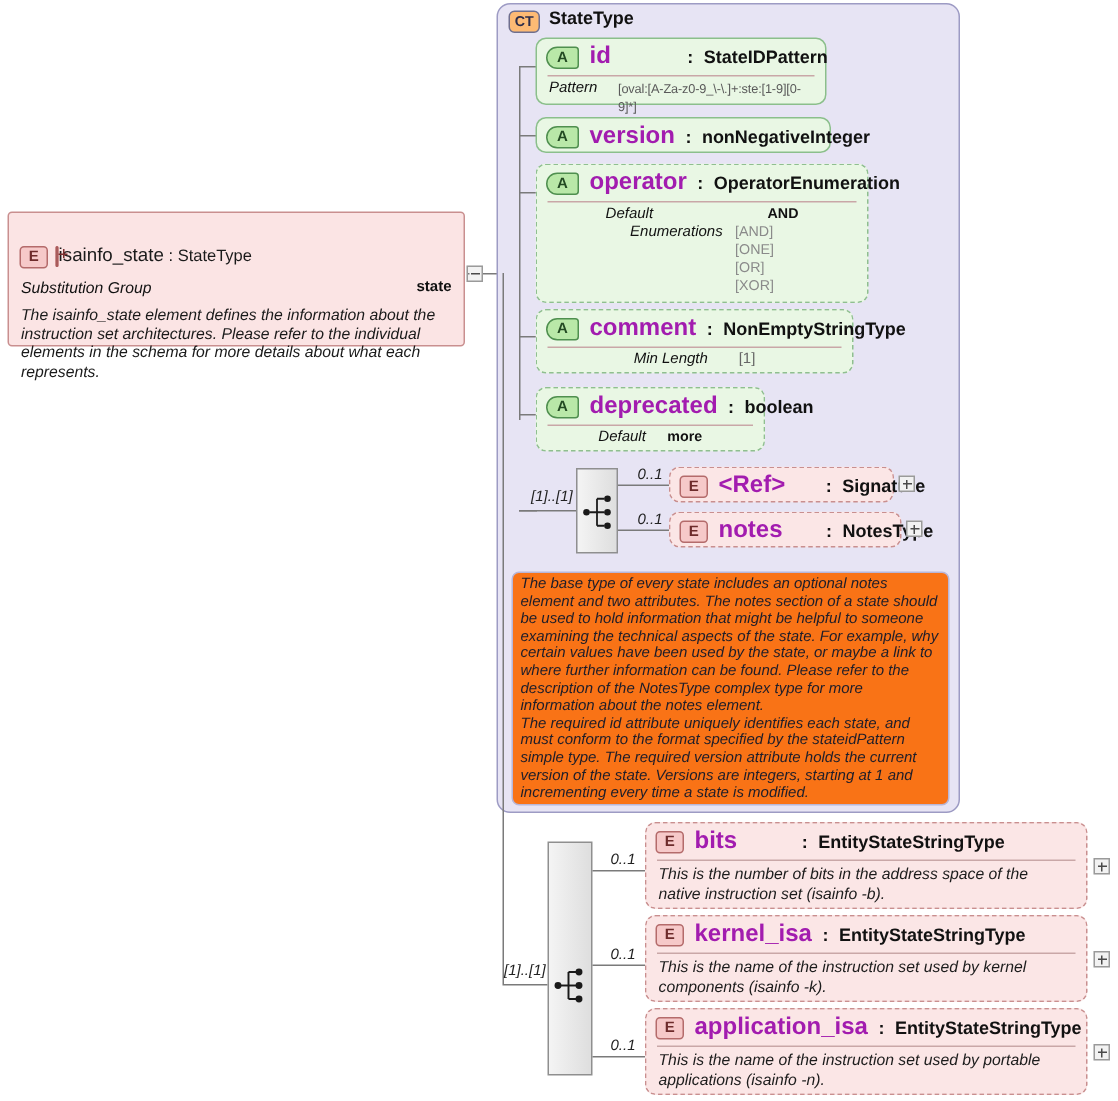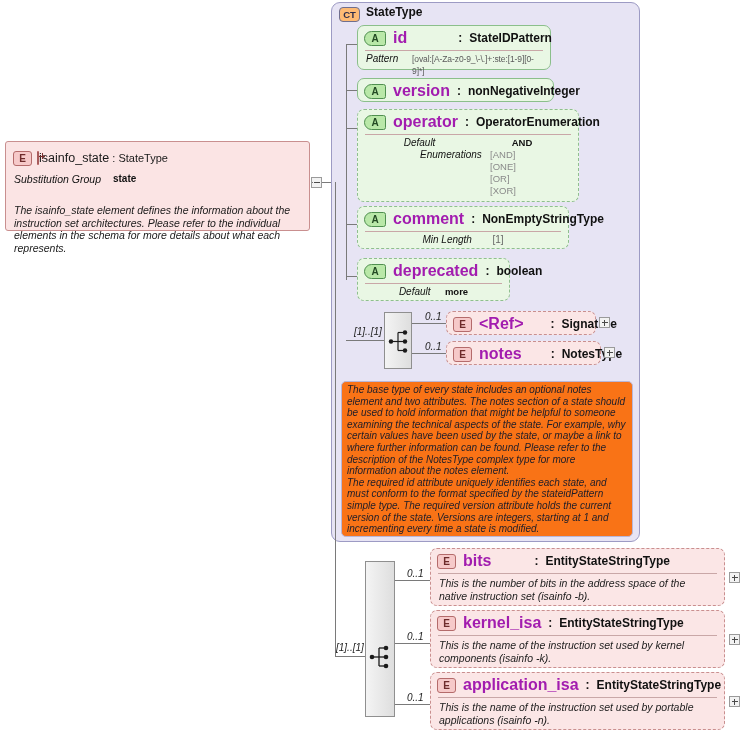--- a/index.html
+++ b/index.html
@@ -123,30 +123,30 @@
   .vline{width:1px;}
 
   
   #isainfo-box{
     position:absolute;left:5px;top:141px;width:305px;height:90px;
     box-sizing:border-box;
     border:1px solid #c98f8f;
     border-radius:3px;
     background:#fbe4e4;
   }
-  #isainfo-box .hdr{padding:9px 8px 4px 7px;}
+  #isainfo-box .hdr{padding:21px 8px 4px 7px;}
   #isainfo-box .name{font-size:12.5px;}
   #isainfo-box .sep{background:#cfa6a6;margin:0;}
   #isainfo-box .subs{
-    display:flex;gap:12px;font-size:10.5px;padding:3px 8px 3px 8px;
+    display:flex;gap:12px;font-size:10.5px;padding:3px 8px 3px 8px;justify-content:space-between;
   }
   #isainfo-box .subs .lbl{font-style:italic;color:#111;}
   #isainfo-box .subs .val{font-weight:bold;font-size:10px;color:#111;}
   #isainfo-box .doc{
-    font-style:italic;font-size:10.5px;line-height:12.6px;padding:3px 8px;margin-top:13px;
+    font-style:italic;font-size:10.5px;line-height:12.6px;padding:3px 8px;
   }
 </style>
 </head>
 <body>
 
 <div id="isainfo-box">
   <div class="hdr">
     <span class="badge badge-e">E</span>
     <span class="plus-el"></span>
     <span class="name">isainfo_state</span>

